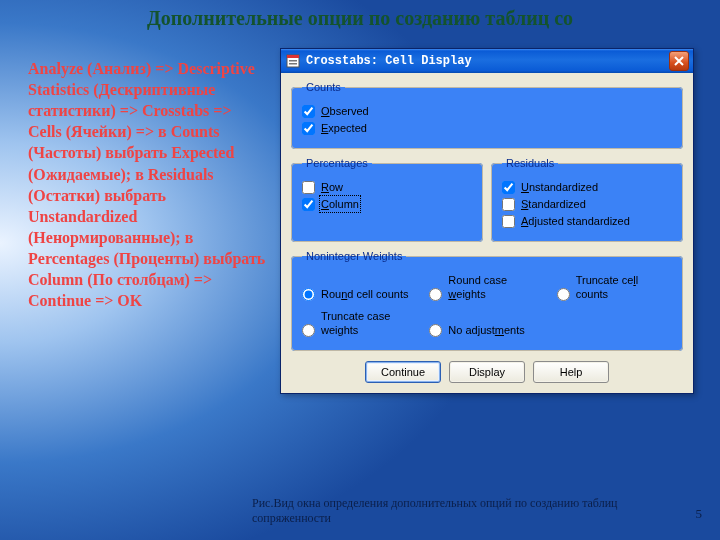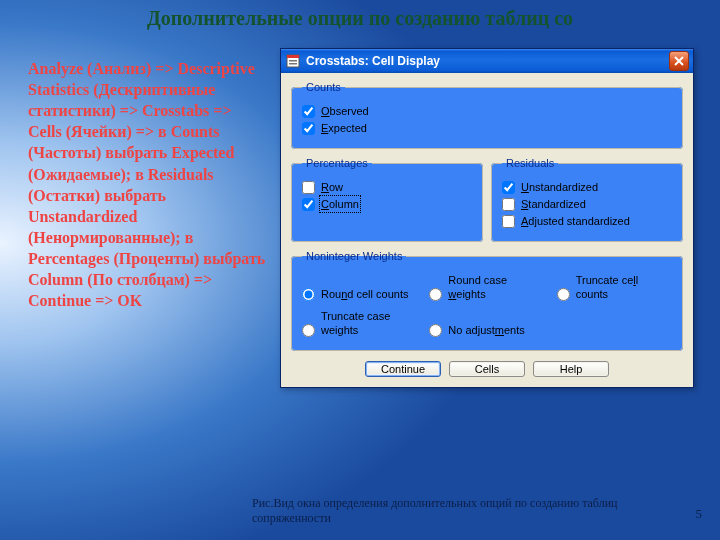--- a/index.html
+++ b/index.html
@@ -72,21 +72,21 @@
     color: #fff;
     font-weight: bold;
     font-size: 12px;
   }
   .titlebar .sysicon {
     width: 16px; height: 16px;
     margin-right: 5px;
     display: inline-flex;
     align-items: center; justify-content: center;
   }
-  .titlebar .label { flex: 1; }
+  .titlebar .label { flex: 1; font-family: Liberation Mono, monospace; }
   .winbtn {
     width: 20px; height: 20px;
     background: linear-gradient(to bottom, #f4a07a, #d84f1d 60%, #b83a0e);
     border: 1px solid #9a3010;
     border-radius: 3px;
     display: flex; align-items: center; justify-content: center;
     color: #fff;
     font-weight: bold;
   }
   .winbtn svg { display: block; }
@@ -131,21 +131,21 @@
     gap: 2px 12px;
   }
   .btnbar {
     display: flex;
     justify-content: center;
     gap: 8px;
     padding-top: 2px;
   }
   .btn {
     min-width: 76px;
-    height: 16px;
+    height: 22px;
     background: linear-gradient(to bottom, #ffffff, #eceade);
     border: 1px solid #8b8b8b;
     border-radius: 3px;
     font-family: Tahoma, sans-serif;
     font-size: 11px;
     display: flex;
     align-items: center;
     justify-content: center;
     box-shadow: inset 0 0 0 1px #f4f2e8;
   }
@@ -244,21 +244,21 @@
         </label>
         <label class="opt">
           <input type="radio" name="w" style="">
           <span class="lbl">No adjust<u>m</u>ents</span>
         </label>
       </div>
     </fieldset>
 
     <div class="btnbar">
       <div class="btn default">Continue</div>
-      <div class="btn">Cells</div>
+      <div class="btn">Display</div>
       <div class="btn">Help</div>
     </div>
 
   </div>
 </div>
 
 <div class="caption">Рис.Вид окна определения дополнительных опций по созданию таблиц сопряженности</div>
 <div class="page-num">5</div>
 
 </body></html>

